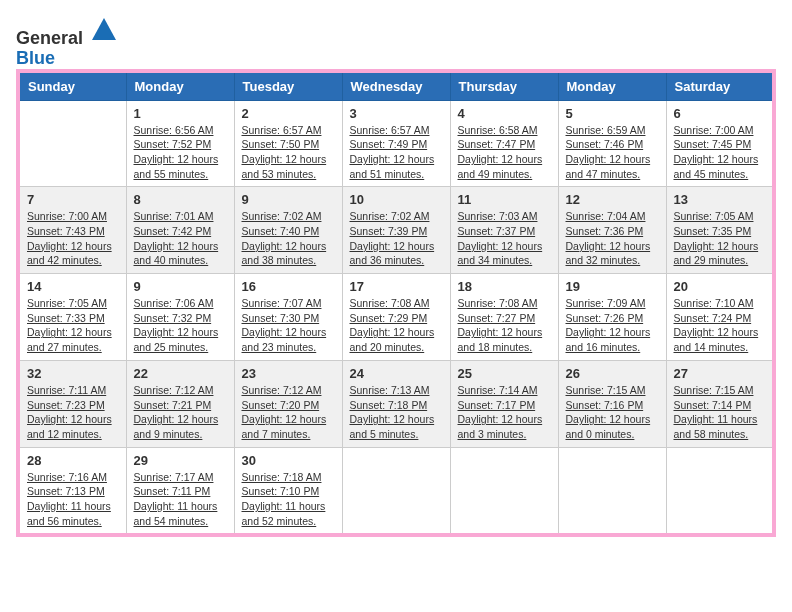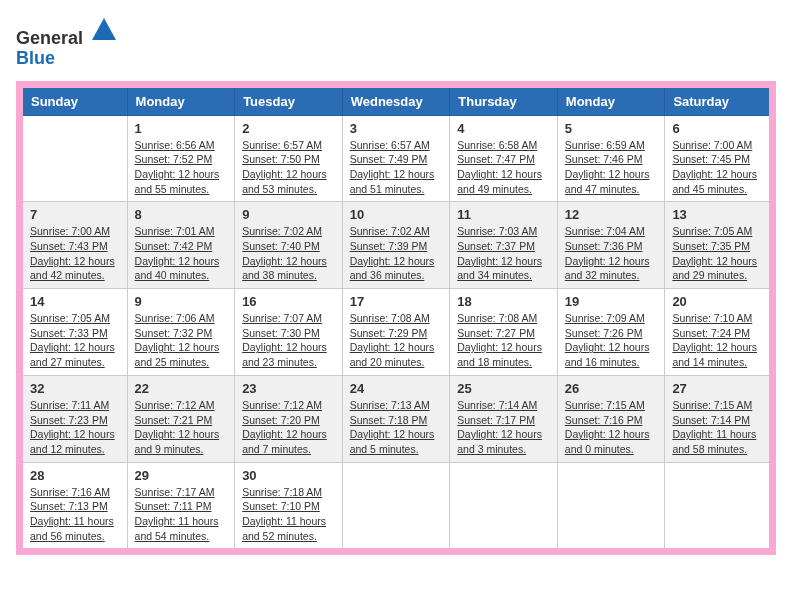--- a/index.html
+++ b/index.html
@@ -7,21 +7,20 @@
       font-family: Arial, sans-serif;
       background: #fff;
       width: 792px;
       min-height: 612px;
       padding: 16px;
     }
     .header-area {
       display: flex;
       justify-content: space-between;
       align-items: flex-start;
-      margin-bottom: 12px;
     }
     .logo {
       display: flex;
       align-items: center;
     }
     .logo-text-general {
       font-size: 18px;
       font-weight: bold;
       color: #333;
       line-height: 1.1;
@@ -45,21 +44,21 @@
       font-weight: bold;
       color: #333;
     }
     .location-title {
       font-size: 15px;
       color: #555;
     }
     .calendar-table {
       width: 100%;
       border-collapse: collapse;
-      border: 7px solid #f9a8d4;
+      border: 4px solid #f9a8d4;
     }
     .calendar-table th {
       background-color: #2a6db5;
       color: #fff;
       font-size: 13px;
       font-weight: bold;
       padding: 6px 8px;
       text-align: left;
       border: 1px solid #2060a0;
     }

